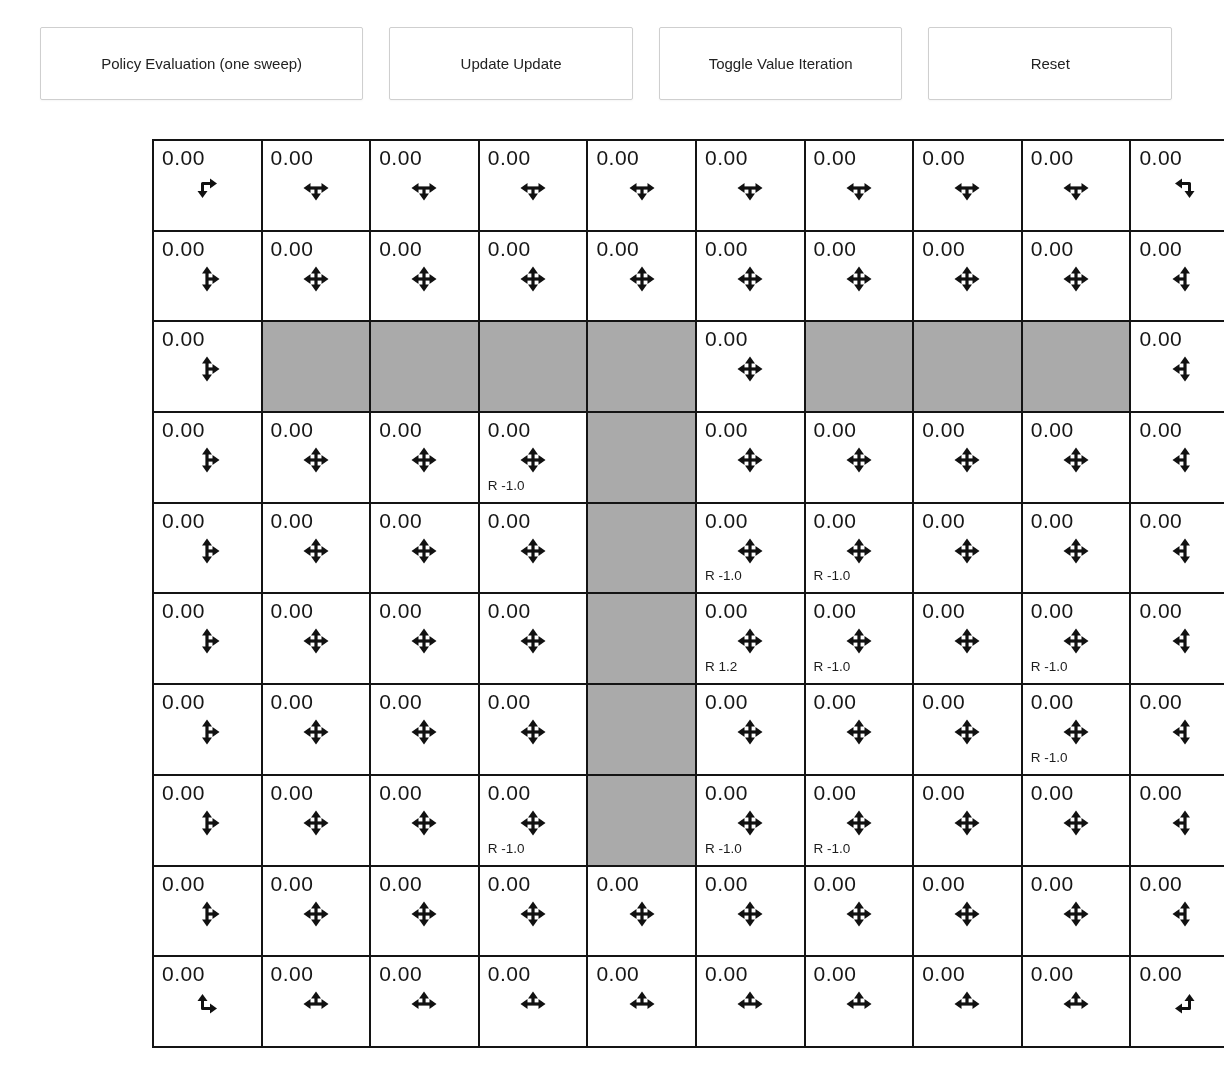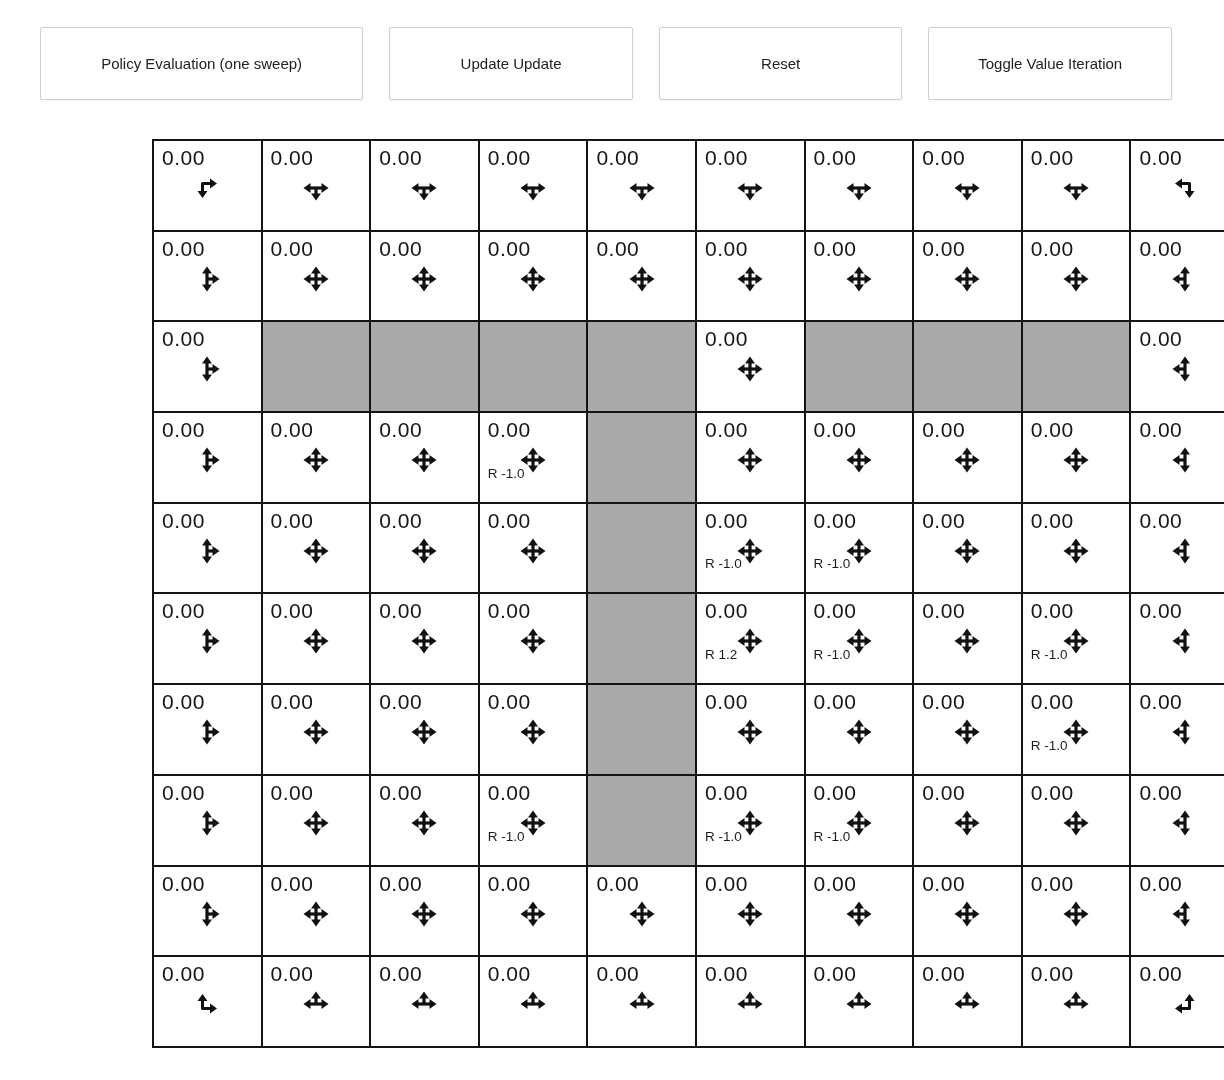--- a/index.html
+++ b/index.html
@@ -51,34 +51,34 @@
     color: #161616;
     letter-spacing: 0.5px;
   }
   .arrow {
     position: absolute;
     top: 34px; left: 50%;
     transform: translateX(-50%);
   }
   .reward {
     position: absolute;
-    bottom: 21px; left: 8px;
+    bottom: 9px; left: 8px;
     font-size: 13.5px;
     color: #1c1c1c;
     text-align: right;
   }
 </style>
 </head>
 <body>
 
 <div class="toolbar">
   <button class="btn btn-wide">Policy Evaluation (one sweep)</button>
   <button class="btn">Update Update</button>
+  <button class="btn">Toggle Value Iteration</button>
   <button class="btn">Reset</button>
-  <button class="btn">Toggle Value Iteration</button>
 </div>
 
 <div class="grid">
     <div class="cell">
       <span class="val">0.00</span>
       <svg class="arrow" width="26" height="26" viewBox="0 0 26 26">
         <path d="M 8.5 17 L 8.5 8.5 L 17 8.5" fill="none" stroke="#111111" stroke-width="3" stroke-linejoin="round"></path>
         <polygon fill="#111111" points="8.5,23 3.5,16 13.5,16"></polygon>
         <polygon fill="#111111" points="23,8.5 16,13.5 16,3.5"></polygon>
       </svg>

